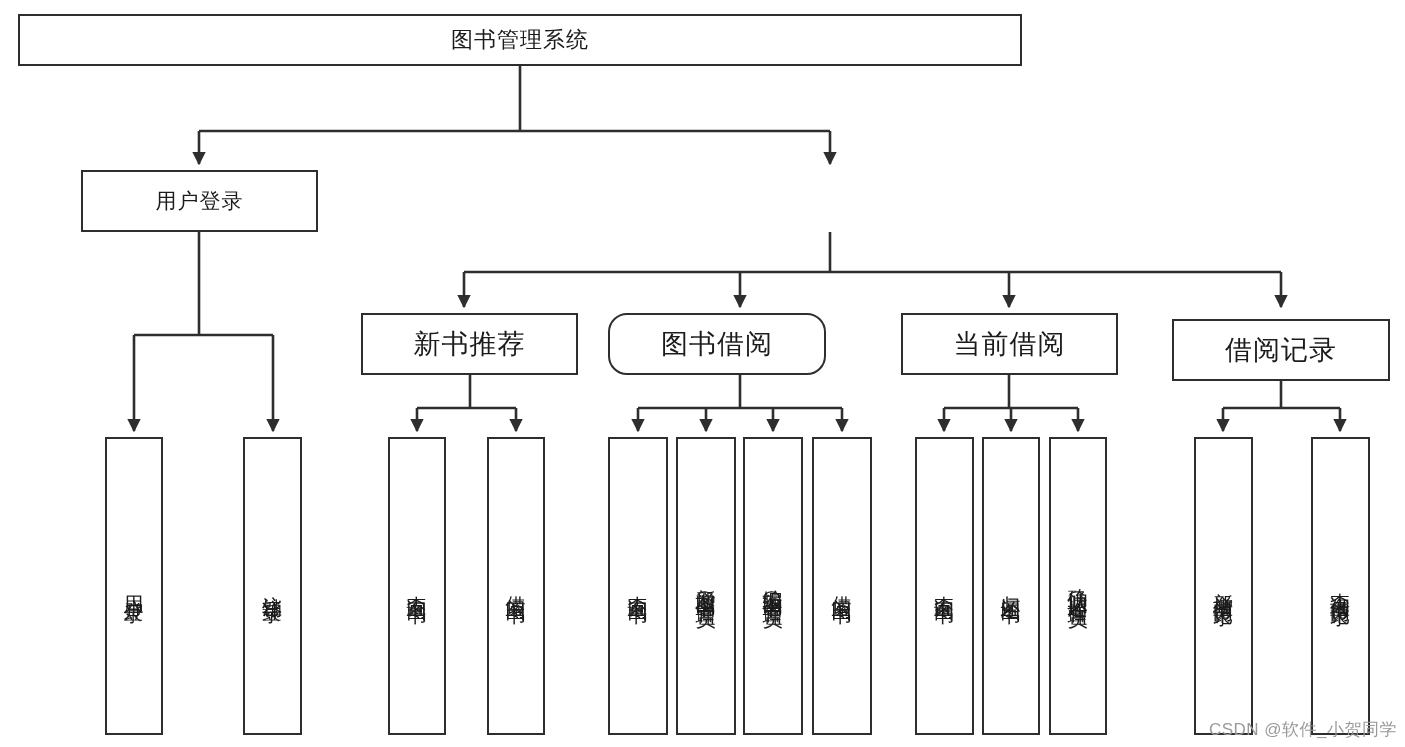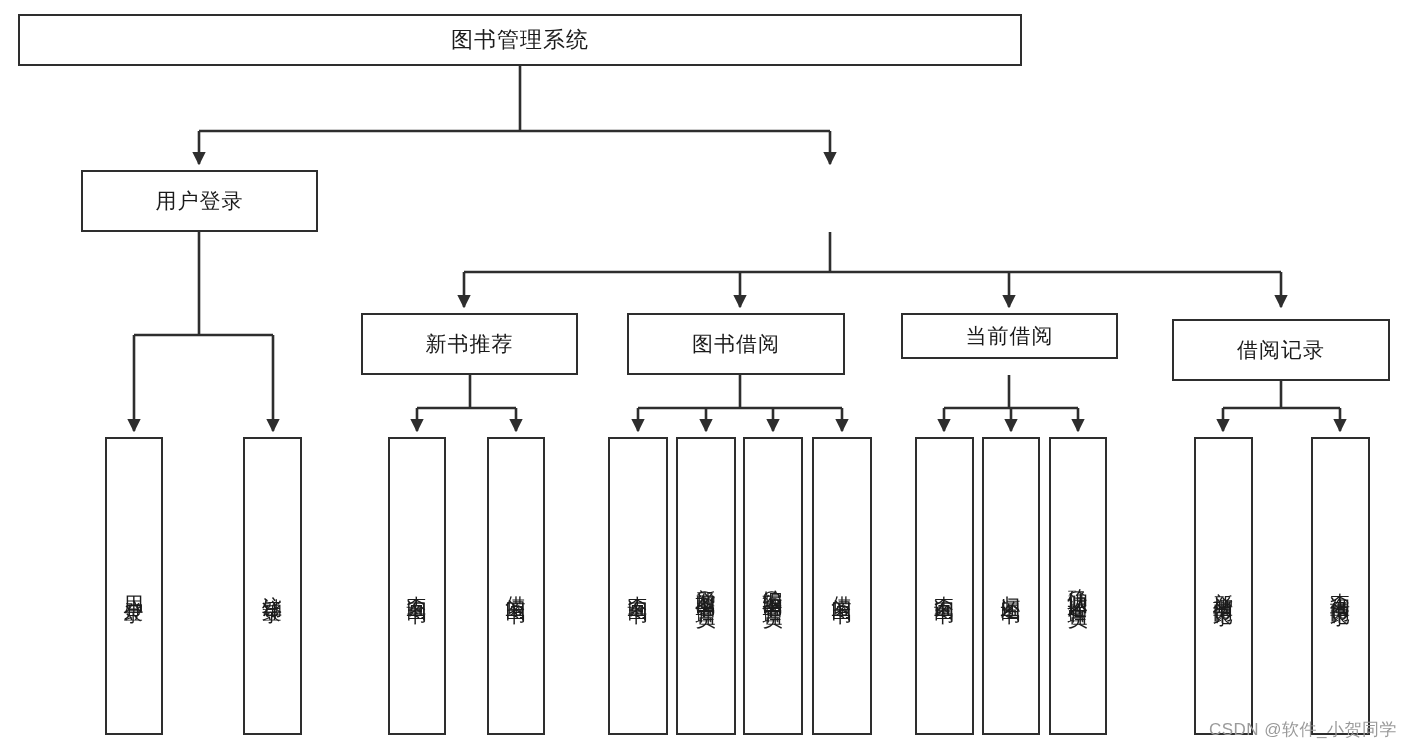--- a/index.html
+++ b/index.html
@@ -49,21 +49,21 @@
     writing-mode: vertical-rl;
     text-orientation: upright;
     letter-spacing: 3px;
     font-size: 20px;
     white-space: normal;
     line-height: 1;
     max-height: 100%;
   }
   .node.root .lbl { font-size: 22px; }
   .node.lvl2 .lbl { font-size: 21px; }
-  .node.lvl3 .lbl { font-size: 21px; }
+  .node.lvl3 .lbl { font-size: 27px; }
   #watermark {
     position: absolute;
     right: 8px;
     bottom: 6px;
     font-size: 17px;
     color: #9a9a9a;
     letter-spacing: 0.5px;
     z-index: 5;
     white-space: nowrap;
     text-align: right;
@@ -128,24 +128,24 @@
     <span class="lbl">图书管理系统</span>
   </div>
 
   <div class="node lvl2" style="left: 81px; top: 170px; width: 237px; height: 62px; border-color: rgb(46, 46, 46); background: rgb(255, 255, 255); color: rgb(27, 27, 27);">
     <span class="lbl">用户登录</span>
   </div>
 
   <div class="node lvl3" style="left: 361px; top: 313px; width: 217px; height: 62px; border-color: rgb(46, 46, 46); background: rgb(255, 255, 255); color: rgb(27, 27, 27);">
     <span class="lbl">新书推荐</span>
   </div>
-  <div class="node lvl3" style="left: 627px; top: 313px; width: 218px; height: 62px; border-color: rgb(46, 46, 46); background: rgb(255, 255, 255); color: rgb(27, 27, 27);">
+  <div class="node lvl3" style="left: 608px; top: 313px; width: 218px; height: 62px; border-color: rgb(46, 46, 46); background: rgb(255, 255, 255); color: rgb(27, 27, 27); border-radius: 19px;">
     <span class="lbl">图书借阅</span>
   </div>
-  <div class="node lvl3" style="left: 901px; top: 313px; width: 217px; height: 46px; border-color: rgb(46, 46, 46); background: rgb(255, 255, 255); color: rgb(27, 27, 27);">
+  <div class="node lvl3" style="left: 901px; top: 313px; width: 217px; height: 62px; border-color: rgb(46, 46, 46); background: rgb(255, 255, 255); color: rgb(27, 27, 27);">
     <span class="lbl">当前借阅</span>
   </div>
   <div class="node lvl3" style="left: 1172px; top: 319px; width: 218px; height: 62px; border-color: rgb(46, 46, 46); background: rgb(255, 255, 255); color: rgb(27, 27, 27);">
     <span class="lbl">借阅记录</span>
   </div>
 
   <div class="node vertical" style="left: 105px; top: 437px; width: 58px; height: 298px; border-color: rgb(46, 46, 46); background: rgb(255, 255, 255); color: rgb(27, 27, 27);">
     <span class="lbl">用户登录</span>
   </div>
   <div class="node vertical" style="left: 243px; top: 437px; width: 59px; height: 298px; border-color: rgb(46, 46, 46); background: rgb(255, 255, 255); color: rgb(27, 27, 27);">

